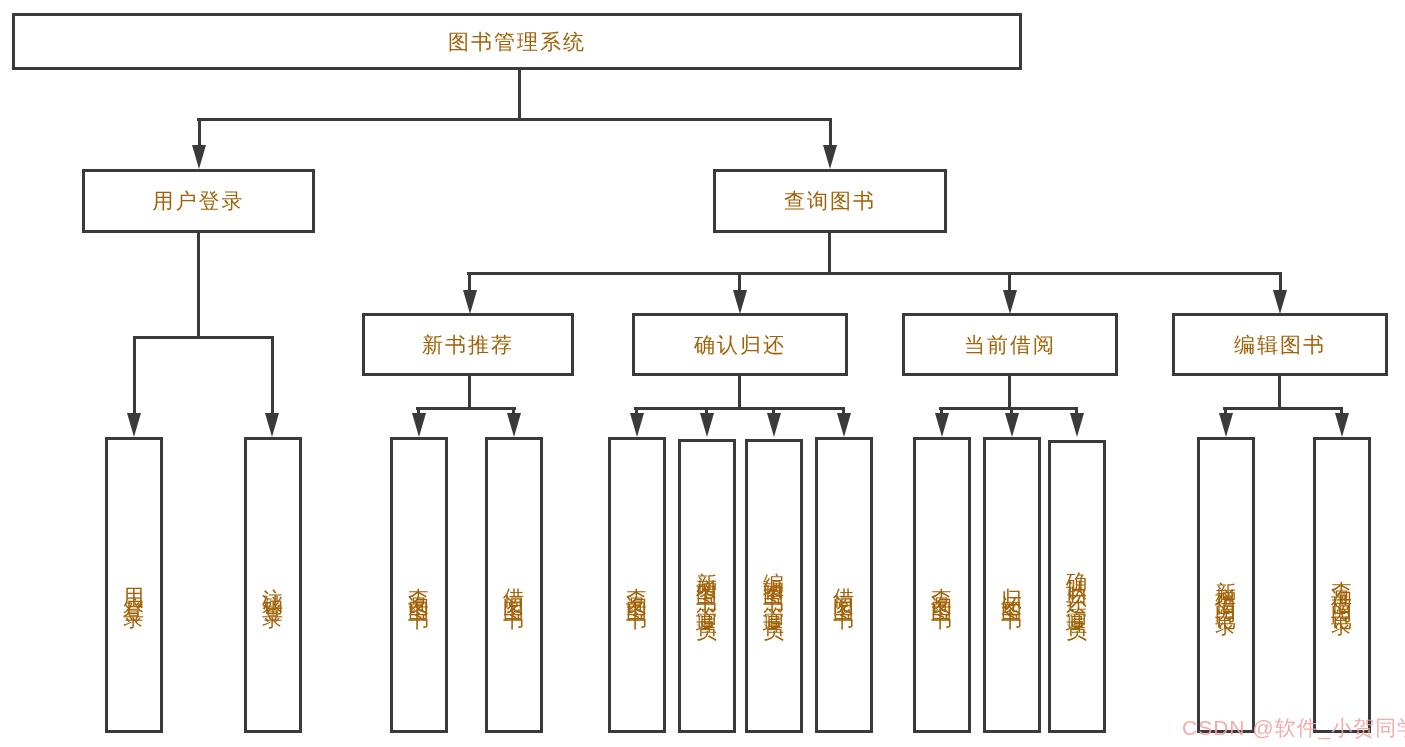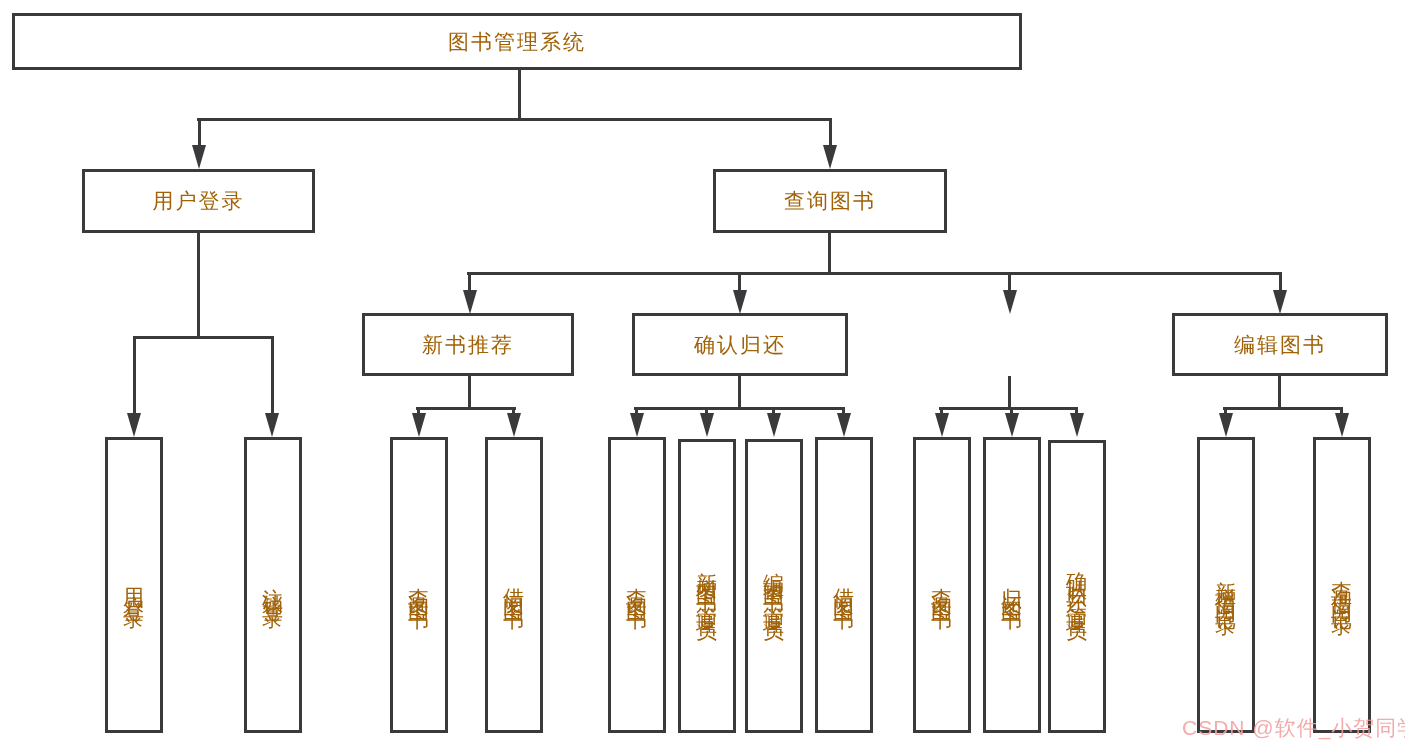--- a/index.html
+++ b/index.html
@@ -92,20 +92,23 @@
   <div class="ah" style="left:1003px;top:290px"></div>
   <div class="vl" style="left:1279px;top:272px;height:20px"></div>
   <div class="ah" style="left:1273px;top:290px"></div>
 
   <div class="box h" style="left:362px;top:313px;width:212px;height:63px">
     <span>新书推荐</span>
   </div>
   <div class="box h" style="left:632px;top:313px;width:216px;height:63px">
     <span>确认归还</span>
   </div>
+  <div class="box h" style="left:902px;top:313px;width:216px;height:63px">
+    <span>当前借阅</span>
+  </div>
   <div class="box h" style="left:1172px;top:313px;width:216px;height:63px">
     <span>编辑图书</span>
   </div>
 
   <div class="vl" style="left:468px;top:376px;height:31px"></div>
   <div class="hl" style="left:416px;top:407px;width:100px"></div>
   <div class="vl" style="left:417px;top:407px;height:8px"></div>
   <div class="ah" style="left:412px;top:413px"></div>
   <div class="vl" style="left:512px;top:407px;height:8px"></div>
   <div class="ah" style="left:507px;top:413px"></div>

